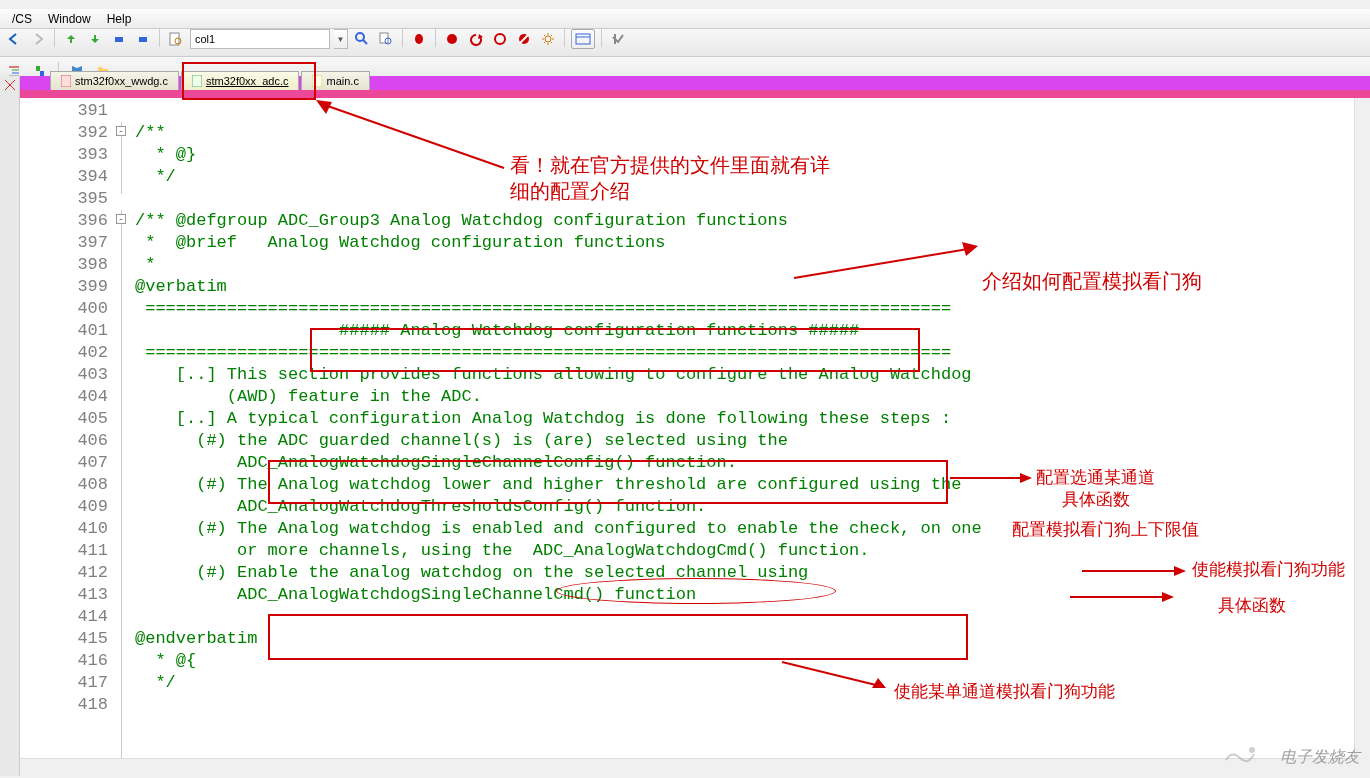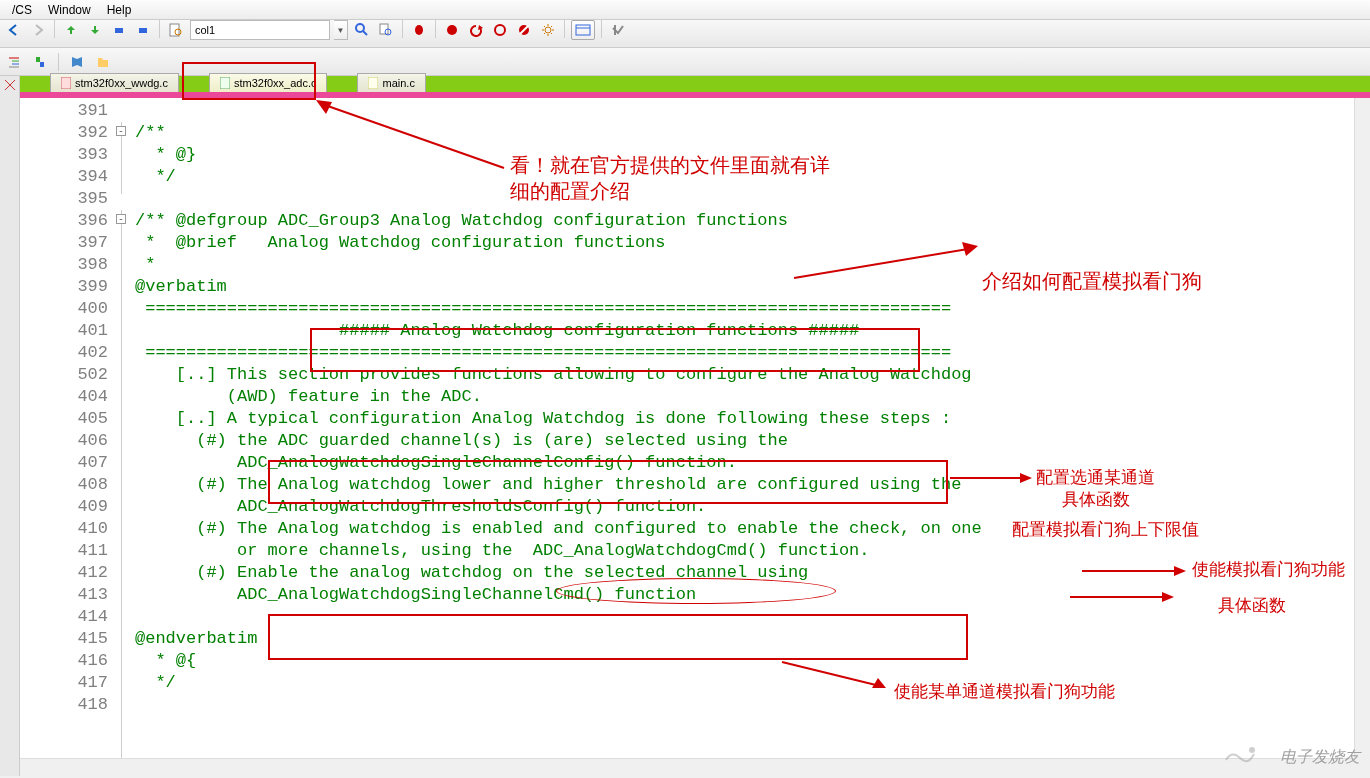--- a/index.html
+++ b/index.html
@@ -1,32 +1,32 @@
 <!DOCTYPE html>
 <html><head>
 <meta charset="utf-8">
 <style>
 * { margin: 0; padding: 0; box-sizing: border-box; }
 body { font-family: "Segoe UI", Arial, sans-serif; font-size: 12px; background: #f0f0f0; width: 1370px; height: 778px; overflow: hidden; position: relative; }
 
-.menubar { background: linear-gradient(#fdfdfd,#ececec); height: 20px; display: flex; align-items: center; padding: 0 4px; border-bottom: 1px solid #ccc; }
+.menubar { background: linear-gradient(#fdfdfd,#ececec); height: 20px; display: flex; align-items: center; padding: 0 4px; border-bottom: 1px solid #ccc; margin-top: 9px; }
 .menubar span { padding: 2px 8px; cursor: default; }
 
 .toolbar { background: linear-gradient(#f8f8f8,#e8e8e8); height: 28px; display: flex; align-items: flex-start; padding: 0 4px; gap: 4px; border-bottom: 1px solid #ccc; }
 .tb-btn { width: 20px; height: 20px; border: 1px solid transparent; display: flex; align-items: center; justify-content: center; border-radius: 2px; }
 .tb-sep { width: 1px; height: 18px; background: #ccc; margin: 0 2px; }
 .tb-input { height: 20px; width: 140px; border: 1px solid #bbb; padding: 0 4px; font-size: 11px; background: white; }
 .tb-dd { width: 14px; height: 20px; border: 1px solid #bbb; border-left: none; background: linear-gradient(#fff,#eee); display: flex; align-items: center; justify-content: center; font-size: 8px; color: #555; }
 
 .toolbar2 { background: linear-gradient(#f8f8f8,#e8e8e8); height: 28px; display: flex; align-items: center; padding: 0 4px; gap: 6px; border-bottom: 1px solid #ccc; }
 
 .sidebar-strip { position: absolute; left: 0; top: 76px; width: 20px; height: 700px; background: #e8e8e8; border-right: 1px solid #ccc; }
 .sidebar-strip .x { width: 14px; height: 14px; margin: 2px auto; display: block; }
 
-.tabbar { position: absolute; left: 20px; top: 76px; right: 0; height: 22px; background: #84cc16; display: flex; align-items: flex-end; padding-left: 30px; border-bottom: 6px solid #ec4899; gap: 28px; }
+.tabbar { position: absolute; left: 20px; top: 76px; right: 0; height: 22px; background: #d946ef; display: flex; align-items: flex-end; padding-left: 30px; border-bottom: 8px solid #ec4899; }
 .tab { display: flex; align-items: center; gap: 4px; padding: 3px 10px; background: linear-gradient(#f4f4e8,#e4e4d0); border: 1px solid #aaa; border-bottom: none; font-size: 11px; margin-right: 2px; }
 .tab.active { background: linear-gradient(#fafae8,#eeeec8); }
 .tab .ficon { width: 10px; height: 12px; }
 
 .editor { position: absolute; left: 20px; top: 98px; right: 0; bottom: 20px; background: white; overflow: hidden; }
 .gutter { width: 92px; text-align: right; color: #808080; background: white; padding: 2px 4px 0 0; font-family: Consolas, "Courier New", monospace; font-size: 17px; float: left; }
 .gutter div { height: 22px; line-height: 22px; position: relative; }
 
 .code { margin-left: 115px; padding-top: 2px; font-family: Consolas, "Courier New", monospace; font-size: 17px; color: #008000; white-space: pre; }
 .code div { height: 22px; line-height: 22px; }
@@ -197,21 +197,21 @@
   <div class="tab">
     <svg class="ficon" viewBox="0 0 10 12">
         <rect width="10" height="12" fill="#fdd" stroke="#c66"></rect>
       </svg>
     <span>stm32f0xx_wwdg.c</span>
   </div>
   <div class="tab active">
     <svg class="ficon" viewBox="0 0 10 12">
         <rect width="10" height="12" fill="#efe" stroke="#6a6"></rect>
       </svg>
-    <span style="">stm32f0xx_adc.c</span>
+    <span style="text-decoration:underline">stm32f0xx_adc.c</span>
   </div>
   <div class="tab">
     <svg class="ficon" viewBox="0 0 10 12">
         <rect width="10" height="12" fill="#ffe" stroke="#cc6"></rect>
       </svg>
     <span>main.c</span>
   </div>
 </div>
 
 <div class="editor">
@@ -221,21 +221,21 @@
       <div>393</div>
       <div>394</div>
       <div>395</div>
       <div>396</div>
       <div>397</div>
       <div>398</div>
       <div>399</div>
       <div>400</div>
       <div>401</div>
       <div>402</div>
-      <div>502</div>
+      <div>403</div>
       <div>404</div>
       <div>405</div>
       <div>406</div>
       <div>407</div>
       <div>408</div>
       <div>409</div>
       <div>410</div>
       <div>411</div>
       <div>412</div>
       <div>413</div>

